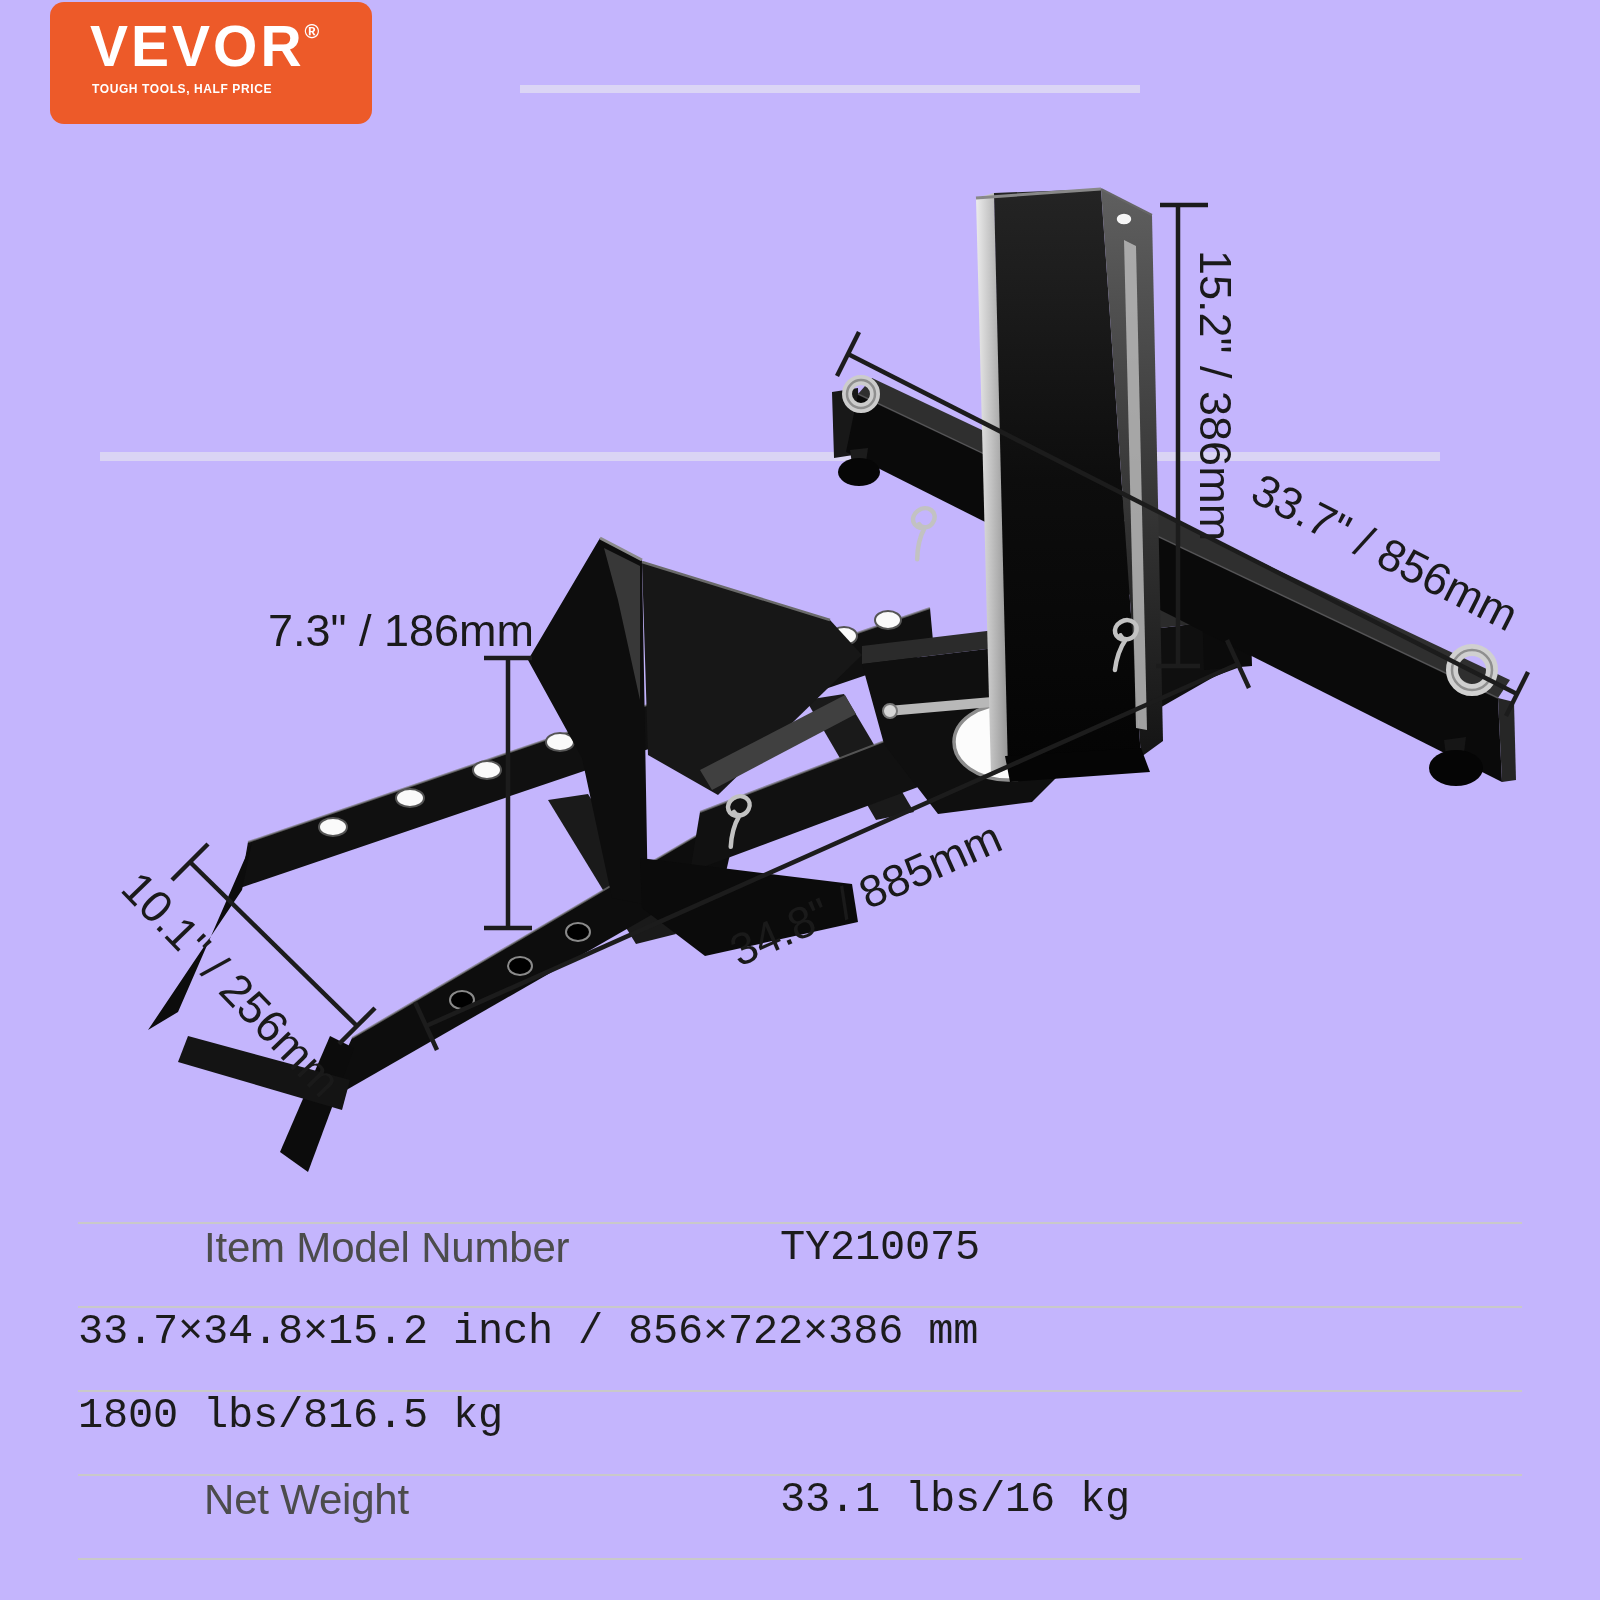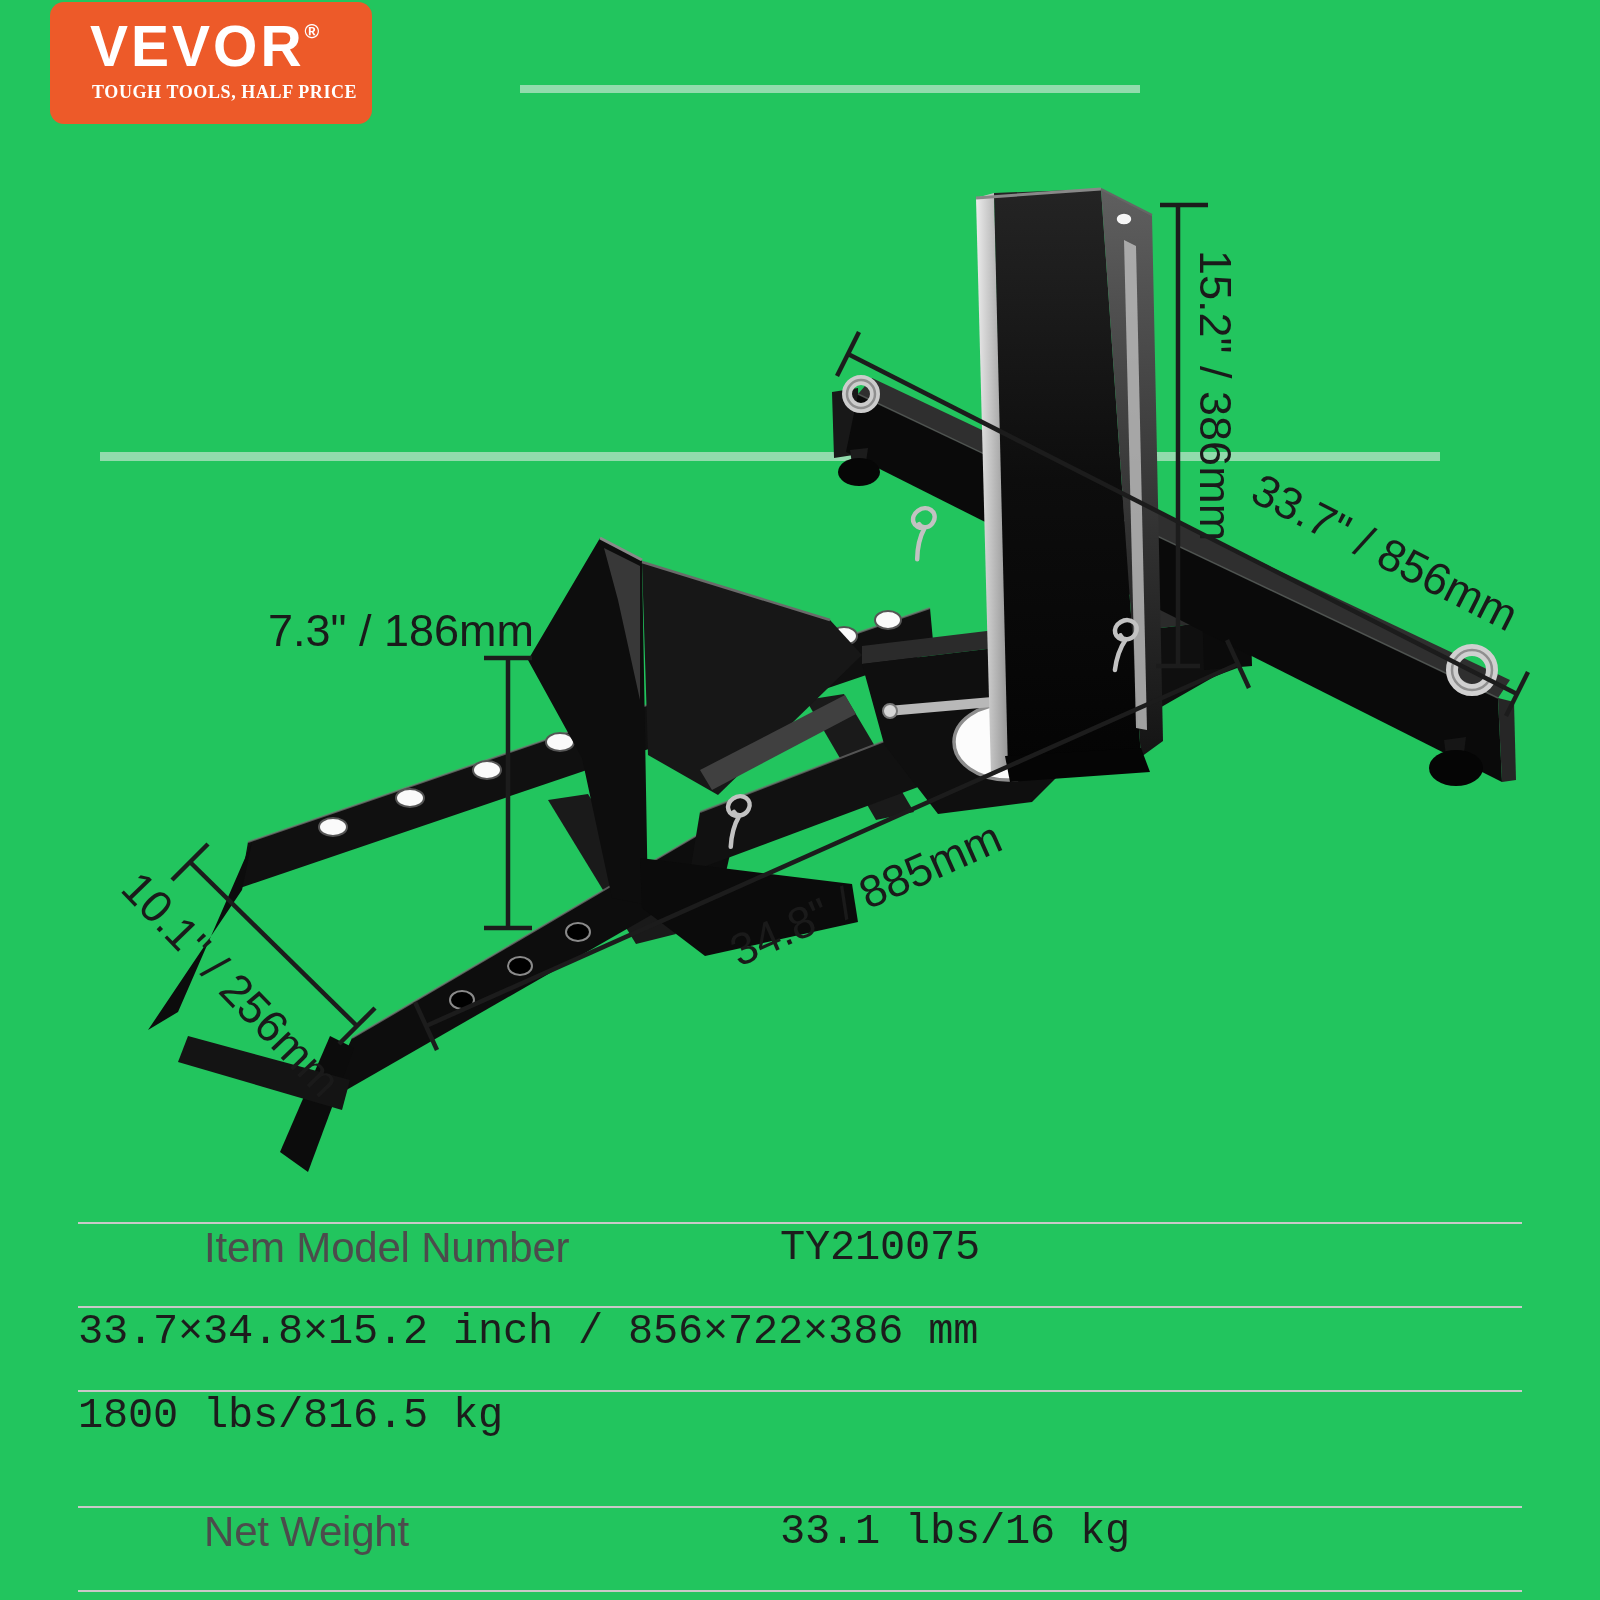--- a/index.html
+++ b/index.html
@@ -1,37 +1,37 @@
 <!DOCTYPE html>
 <html><head>
 <meta charset="utf-8">
 <style>
   html,body{margin:0;padding:0;background:#ffffff;}
   .page{
-    position:relative;width:1600px;height:1600px;background:#22c55e;overflow:hidden;
+    position:relative;width:1600px;height:1600px;background:#c4b5fd;overflow:hidden;
     font-family:"Liberation Sans", sans-serif;
   }
   
   .logo{
     position:absolute;left:50px;top:2px;width:322px;height:122px;
     background:#ED5A29;border-radius:14px;color:#ffffff;
   }
   .logo-name-row{margin:16px 0 0 40px;font-size:57px;font-weight:bold;letter-spacing:3px;line-height:1;white-space:nowrap;}
   .logo-reg{font-size:20px;vertical-align:28px;font-weight:bold;letter-spacing:0;}
-  .logo-tagline{margin:7px 17px 0 42px;font-size:18px;font-weight:bold;letter-spacing:0.6px;white-space:nowrap;font-family:Liberation Serif, serif;}
+  .logo-tagline{margin:7px 17px 0 42px;font-size:12px;font-weight:bold;letter-spacing:0.6px;white-space:nowrap;}
   
   .diagram{position:absolute;left:0;top:0;width:1600px;height:1600px;}
   .dim-text{fill:#1a1a1a;font-family:"Liberation Sans", sans-serif;font-size:45px;}
   
   .spec-table{
     position:absolute;left:78px;top:1222px;width:1444px;
     font-size:42px;letter-spacing:-0.2px;
   }
   .spec-row{display:flex;height:82px;align-items:flex-start;border-top:2px solid #c9c9c9;}
-  .spec-row:last-child{border-bottom:2px solid #c9c9c9;margin-top:32px;}
+  .spec-row:last-child{border-bottom:2px solid #c9c9c9;}
   .spec-label{flex:0 0 576px;padding-left:126px;color:#4c4c4c;}
   .spec-value{flex:1;color:#1c1c1c;font-family:Liberation Mono, monospace;}
 </style>
 </head>
 <body>
 
 <div class="page">
 
   <div class="logo">
     <div class="logo-name-row"><span>VEVOR</span><span class="logo-reg">®</span></div>

